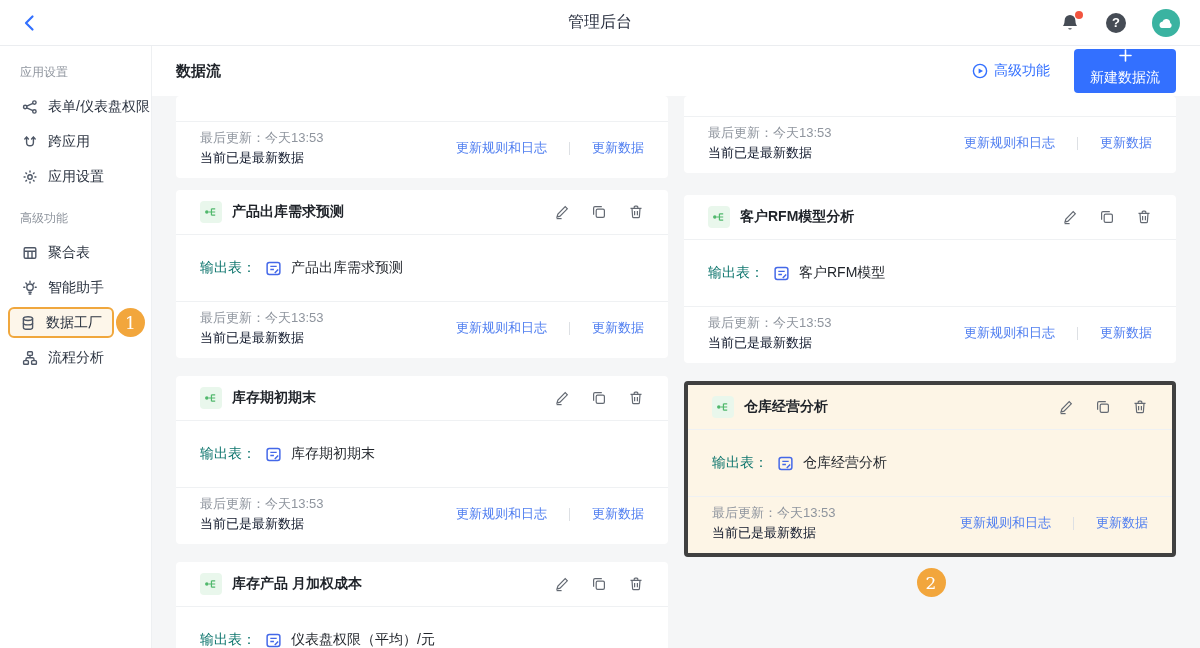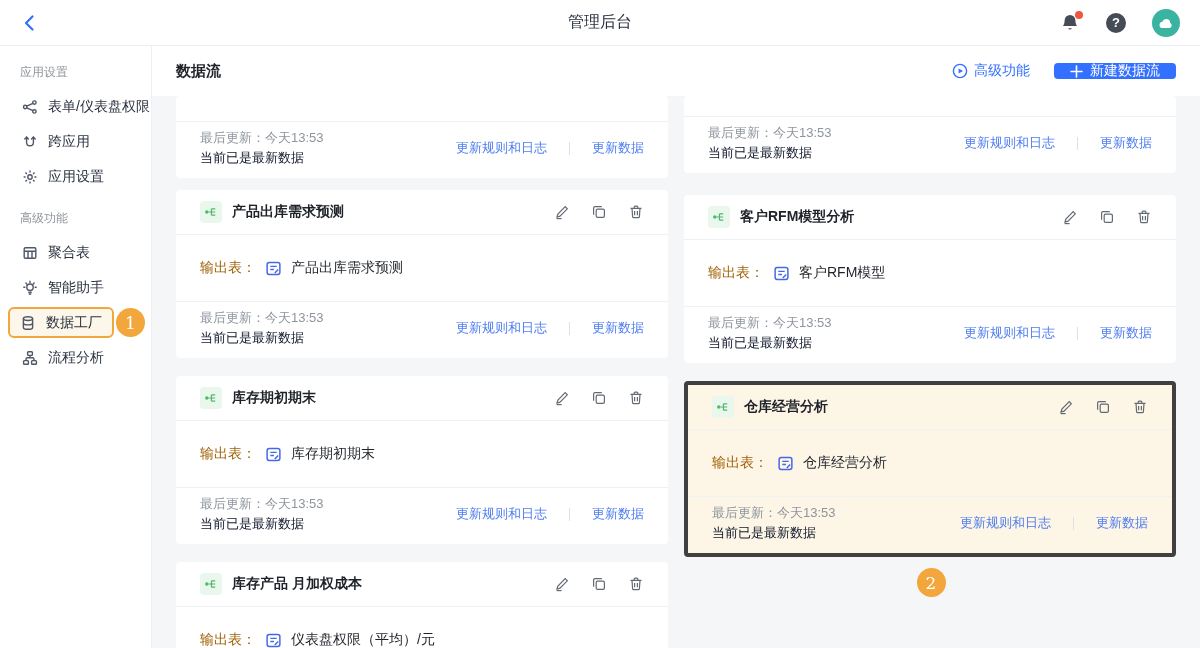--- a/index.html
+++ b/index.html
@@ -36,39 +36,39 @@
   .num-badge { width:29px; height:29px; border-radius:50%; background:#f2a63c; color:#fff;
     display:flex; align-items:center; justify-content:center;
     font-family:"DejaVu Serif",serif; font-size:17px; margin-left:2px; flex-shrink:0; }
 
   .main { flex:1; display:flex; flex-direction:column; min-width:0; }
   .main-header { height:50px; background:#fff; display:flex; align-items:center; padding:0 24px; }
   .page-title { font-size:15px; font-weight:700; color:#1f2329; }
   .mh-right { margin-left:auto; display:flex; align-items:center; gap:24px; }
   .tutorial { display:flex; align-items:center; gap:6px; color:#3370ff; font-size:14px;
     cursor:pointer; }
-  .new-btn { background:#3370ff; color:#fff; border:none; border-radius:4px; height:16px;
+  .new-btn { background:#3370ff; color:#fff; border:none; border-radius:4px; height:44px;
     padding:0 16px; font-size:14px; display:flex; align-items:center; gap:7px; cursor:pointer;
-    font-family:inherit; }
+    font-family:inherit;flex-direction:column; }
 
   .content { flex:1; background:#f5f6f7; padding:0 24px; display:flex; gap:16px;
     overflow:hidden; }
   .col { flex:1; min-width:0; }
 
   
   .card { background:#fff; border-radius:4px; }
   .card-header { height:44px; display:flex; align-items:center; padding:0 24px; }
   .flow-ic { width:22px; height:22px; border-radius:4px; background:#e9f7ec; color:#50b86c;
     display:flex; align-items:center; justify-content:center; flex-shrink:0; }
   .card-title { font-size:14px; font-weight:700; color:#1f2329; margin-left:10px; }
   .card-actions { margin-left:auto; display:flex; align-items:center; gap:21px; color:#646a73; }
   .act { width:16px; height:16px; cursor:pointer; display:flex; }
   .hr { height:1px; background:#eff1f3; }
   .card-body { height:66px; display:flex; align-items:center; padding:0 24px; gap:9px; }
-  .out-label { font-size:14px; color:#a16207; }
+  .out-label { font-size:14px; color:#0f766e; }
   .tbl-ic { width:17px; height:17px; color:#4468e8; display:flex; flex-shrink:0; }
   .out-name { font-size:14px; color:#1f2329; }
   .card-footer { height:56px; display:flex; align-items:center; justify-content:space-between;
     padding:4px 24px 8px; }
   .meta-line { font-size:13px; color:#8f959e; line-height:20px; }
   .status-line { font-size:13px; color:#0f172a; line-height:20px; }
   .links { display:flex; align-items:center; gap:22px; font-size:13px; color:#4e7df0; }
   .links .lk { cursor:pointer; }
   .vsep { width:1px; height:13px; background:#dde0e4; }
 

